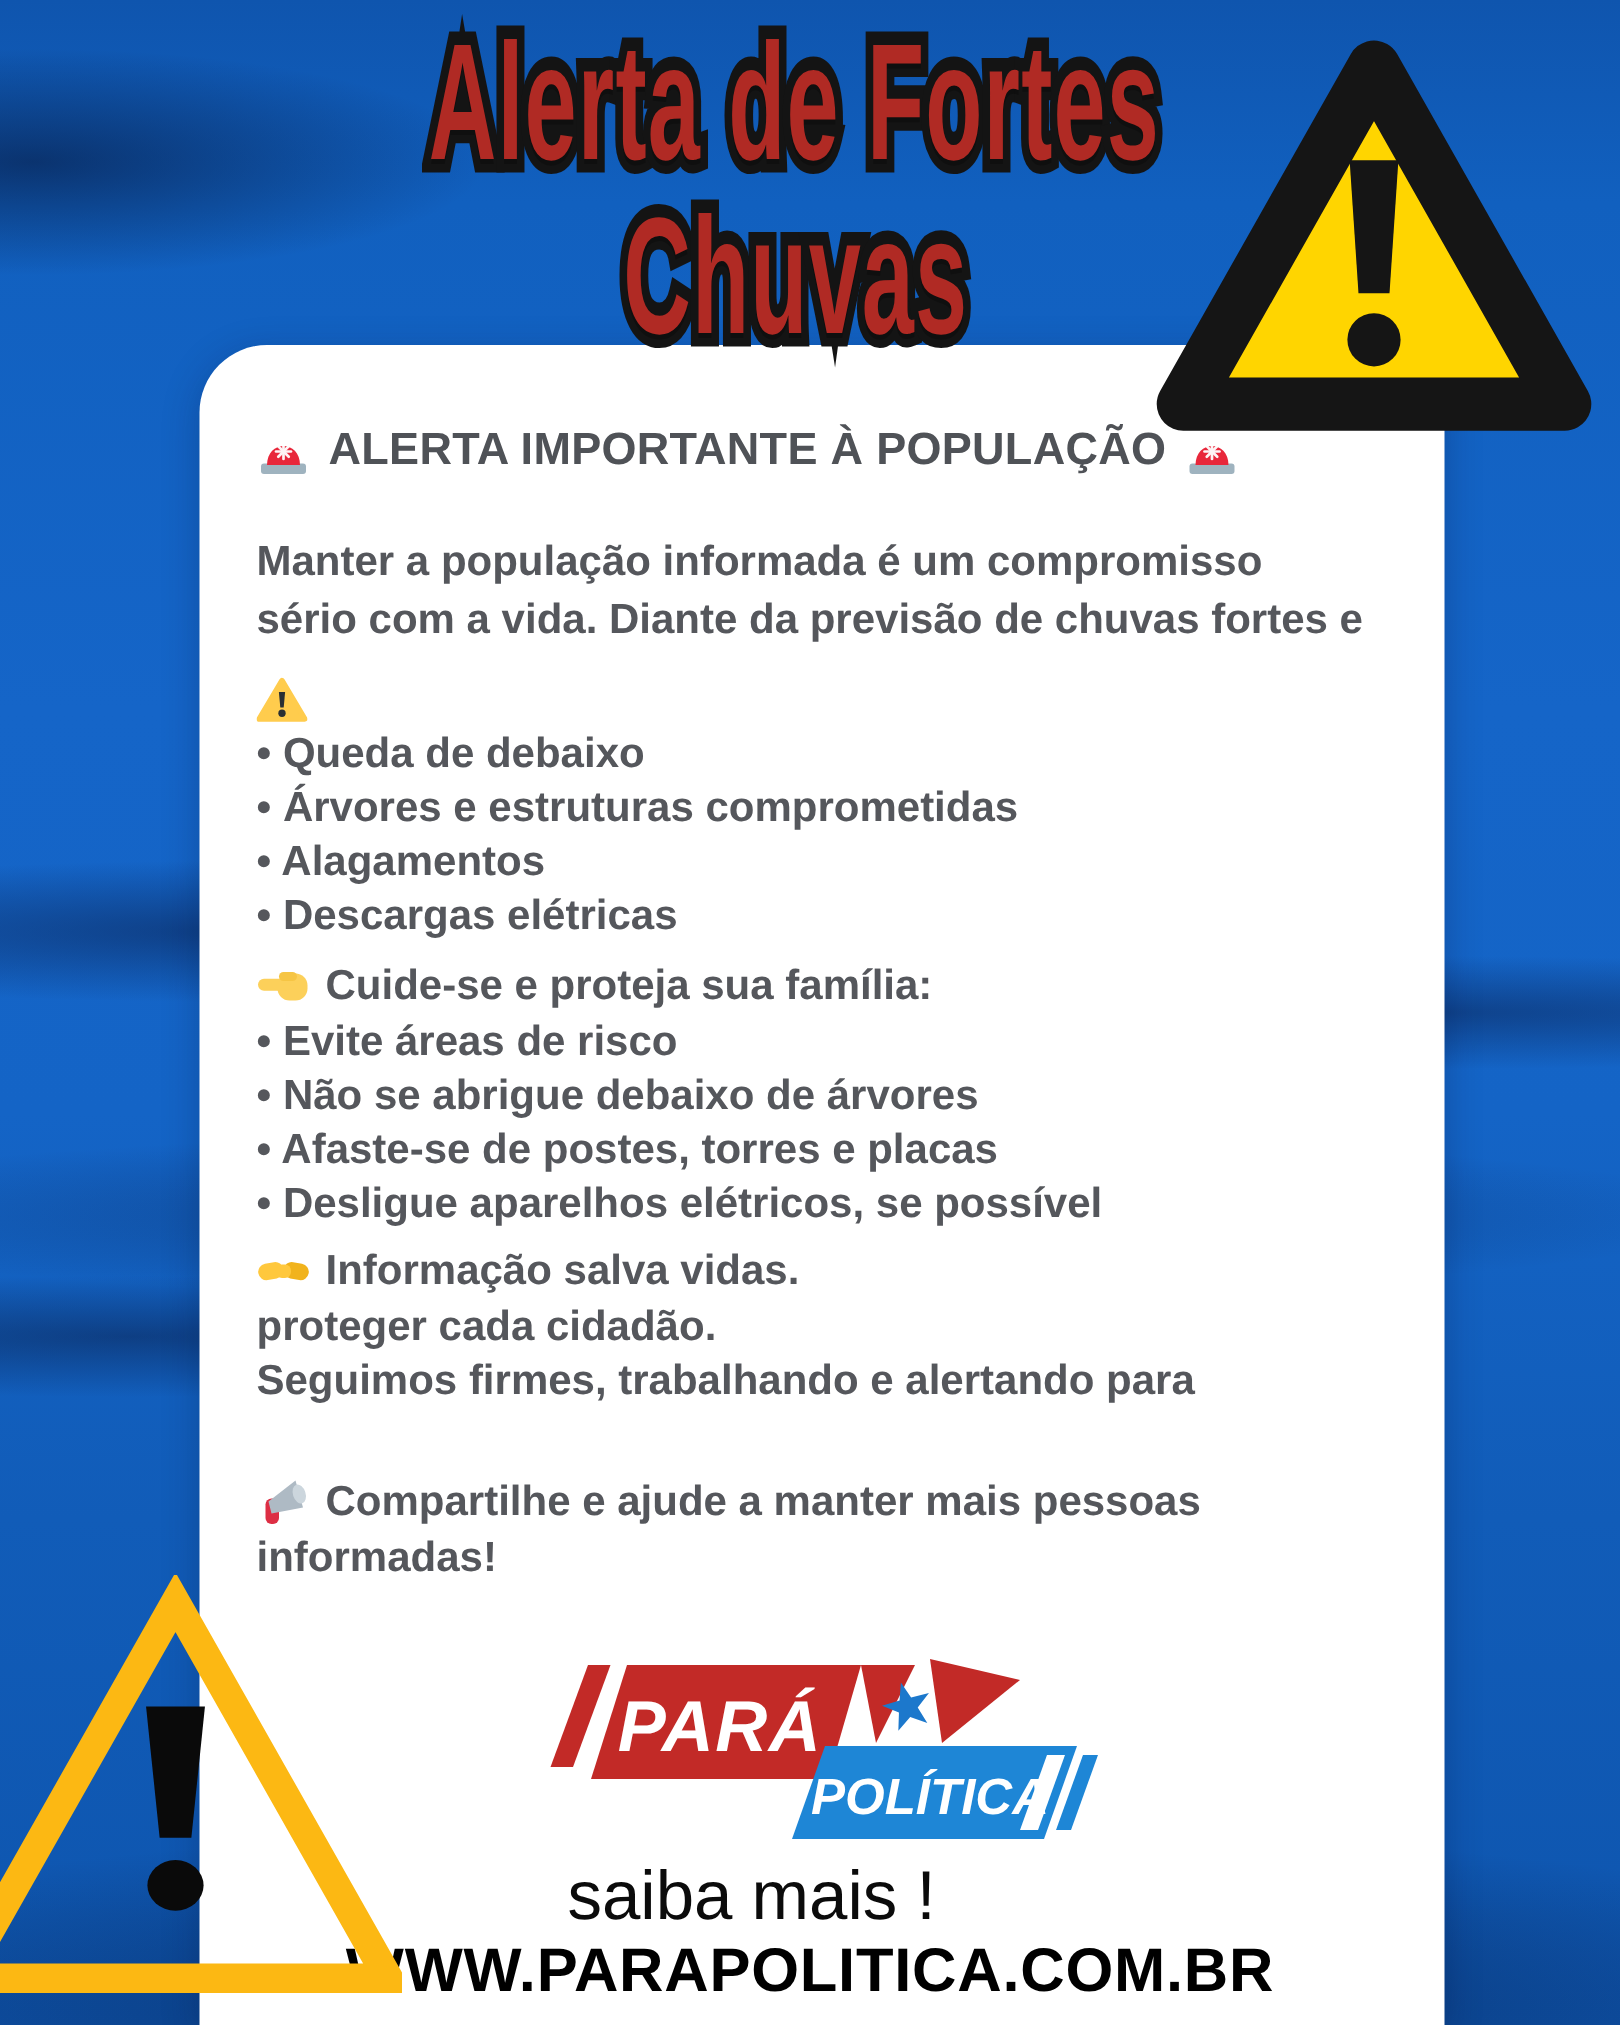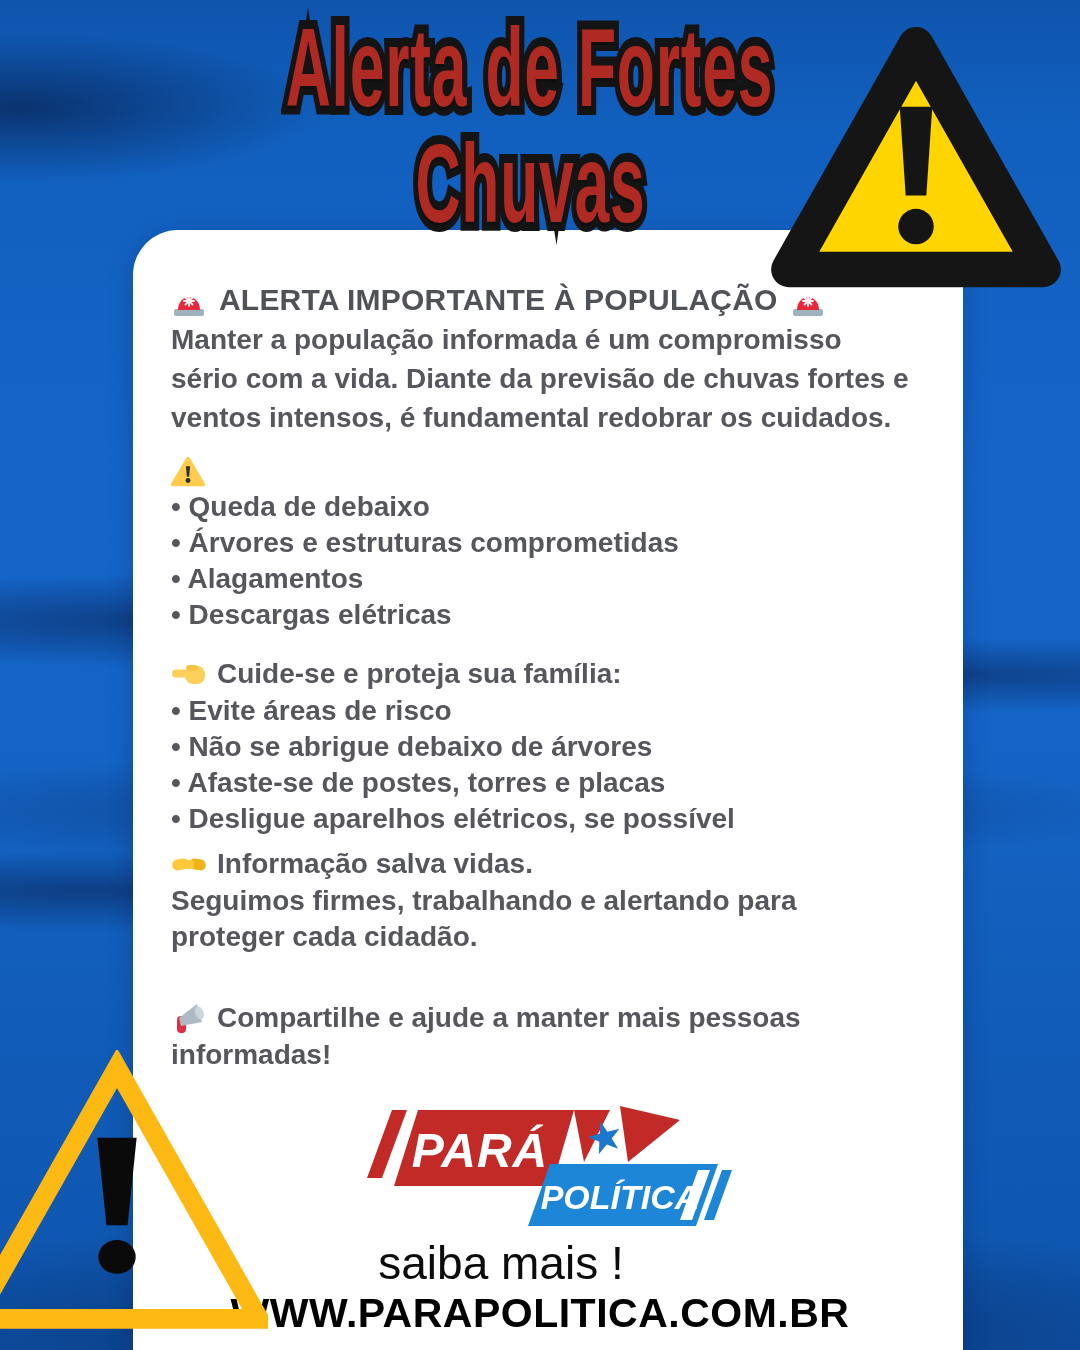--- a/index.html
+++ b/index.html
@@ -39,25 +39,25 @@
   .card{
     position:absolute;left:133px;top:230px;width:830px;bottom:0;
     background:#ffffff;border-radius:45px 45px 0 0;
     box-shadow:0 6px 24px rgba(0,20,60,0.25);
     z-index:2;overflow:hidden;
   }
   .card-inner{padding:50px 20px 0 38px;color:#55575c;}
   .hdr-row{display:flex;align-items:center;gap:12px;height:40px;
     font-size:30px;font-weight:700;color:#4f5257;letter-spacing:0.2px;white-space:nowrap;}
   .line{font-size:28px;font-weight:700;line-height:39px;white-space:nowrap;}
-  .intro{}
+  .intro{margin-top:34px;}
   .sec-hd{display:flex;align-items:center;gap:10px;font-size:28px;font-weight:700;
     line-height:38px;white-space:nowrap;}
   .risks{margin-top:18px;}
-  .protect{margin-top:22px;}
+  .protect{margin-top:10px;}
   .info{margin-top:8px;}
   .share{margin-top:44px;}
   ul.blist{margin:0;padding:0;list-style:none;}
   ul.blist li{font-size:28px;font-weight:700;line-height:36px;white-space:nowrap;}
   ul.blist li::before{content:"• ";}
   .info .line, .share .line{line-height:36px;}
 
   .emoji{flex:0 0 auto;display:inline-block;}
 
   
@@ -115,21 +115,20 @@
               <line x1="13" y1="19" x2="23" y2="19"></line>
             <line x1="14.5" y1="15.5" x2="21.5" y2="22.5"></line>
               <line x1="21.5" y1="15.5" x2="14.5" y2="22.5"></line>
           </g>
         </svg>
       </div>
 
       <div class="intro">
         <div class="line">Manter a população informada é um compromisso</div>
         <div class="line">sério com a vida. Diante da previsão de chuvas fortes e</div>
-        <div class="line">ventos intensos, é fundamental redobrar os cuidados.</div>
       </div>
 
       <div class="risks">
         <div class="sec-hd">
           <svg class="emoji" width="34" height="34" viewBox="0 0 36 36">
             <path d="M18 4 L34 31 H2 Z" fill="#FFCC4D" stroke="#FFCC4D" stroke-width="4" stroke-linejoin="round"></path>
             <path d="M15.8 12 L20.2 12 L19.2 23 L16.8 23 Z" fill="#292F33"></path>
             <circle cx="18" cy="27" r="2.6" fill="#292F33"></circle>
           </svg>
         </div>
@@ -160,22 +159,22 @@
 
       <div class="info">
         <div class="sec-hd">
           <svg class="emoji" width="36" height="36" viewBox="0 0 36 36">
             <rect x="1" y="13" width="17" height="11" rx="5.5" fill="#FFC83D" transform="rotate(-10 9 18)"></rect>
             <rect x="18" y="13" width="17" height="11" rx="5.5" fill="#F1B31C" transform="rotate(10 27 18)"></rect>
             <rect x="13" y="14" width="10" height="9" rx="4" fill="#FFC83D"></rect>
           </svg>
           <span>Informação salva vidas.</span>
         </div>
+        <div class="line">proteger cada cidadão.</div>
         <div class="line">Seguimos firmes, trabalhando e alertando para</div>
-        <div class="line">proteger cada cidadão.</div>
       </div>
 
       <div class="share">
         <div class="sec-hd">
           <svg class="emoji" width="36" height="36" viewBox="0 0 36 36">
             <rect x="6" y="16" width="9" height="17" rx="4" fill="#dd2e44"></rect>
             <path d="M8 18 L26 4 L31 22 L10 26 Z" fill="#aebac4"></path>
             <ellipse cx="28.5" cy="13" rx="4.2" ry="6.5" fill="#ccd6dd" transform="rotate(-18 28.5 13)"></ellipse>
           </svg>
           <span>Compartilhe e ajude a manter mais pessoas</span>

